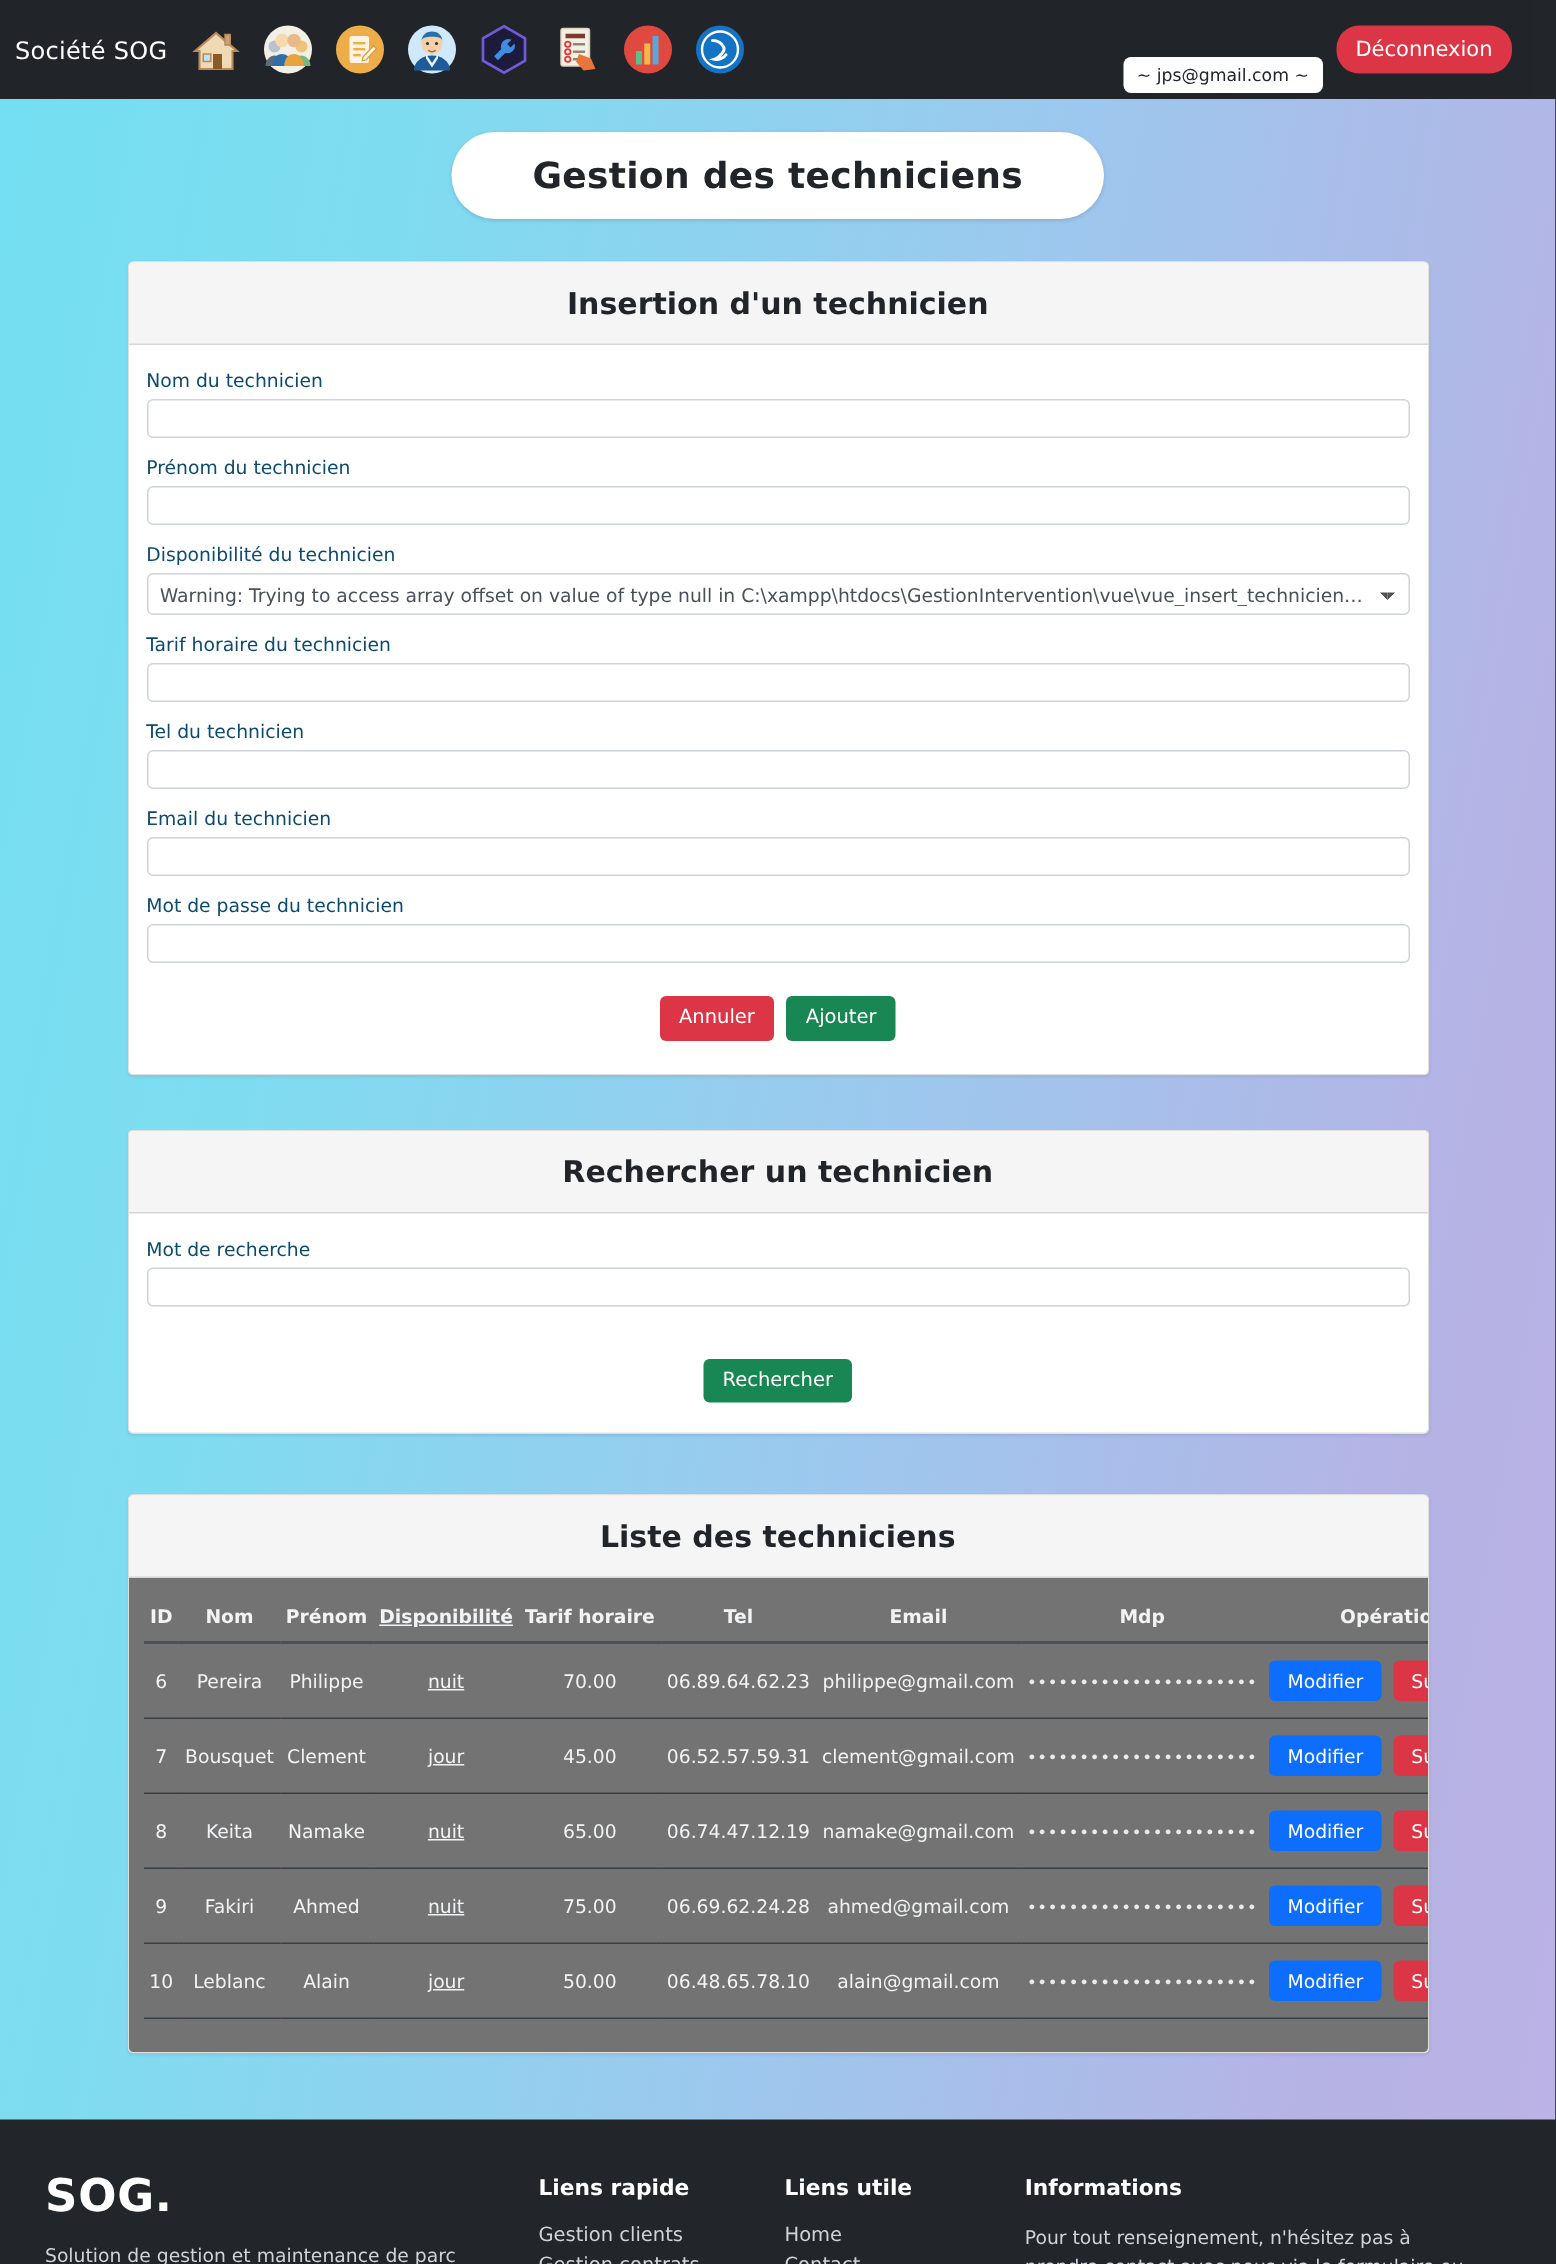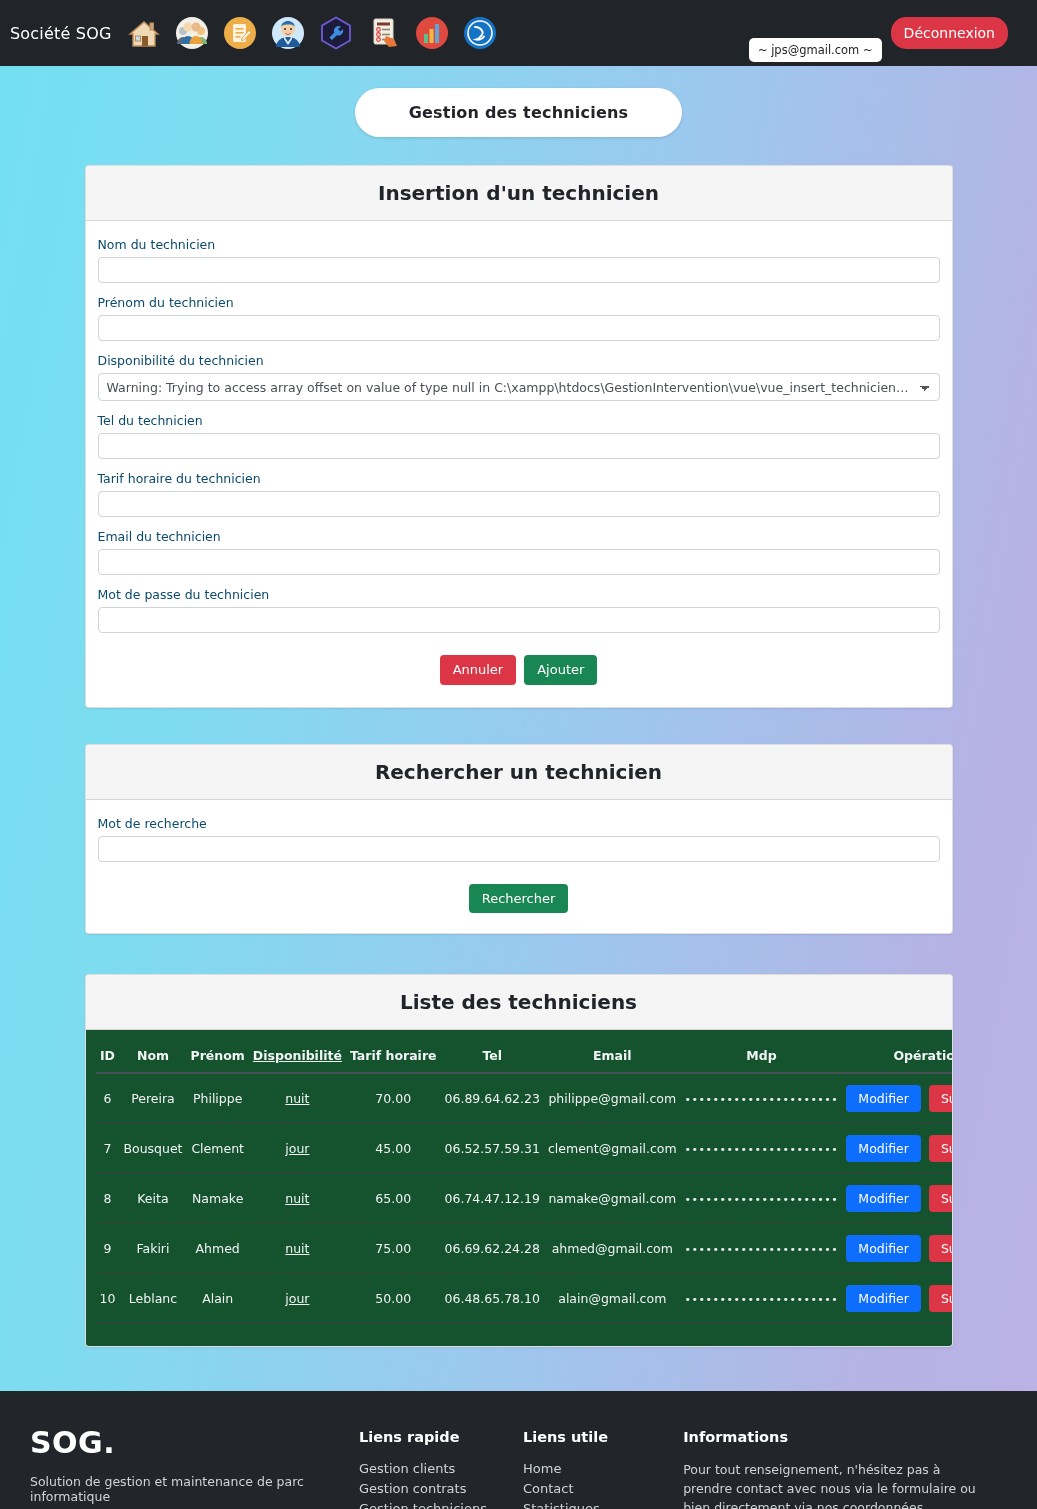--- a/index.html
+++ b/index.html
@@ -70,21 +70,21 @@
     padding: 0 0 44px 0;
     min-height: 1224px;
     position: relative;
   }
 
   .page-title-wrap { display: flex; justify-content: center; padding-top: 22px; }
   .page-title {
     background: #fff;
     border-radius: 40px;
     padding: 15px 54px;
-    font-size: 16px;
+    font-size: 24px;
     font-weight: bold;
     color: #212529;
     box-shadow: 0 1px 3px rgba(0,0,0,.14);
     letter-spacing: .2px;
   }
 
   .card {
     width: 868px;
     margin: 0 auto;
     background: #ffffff;
@@ -159,24 +159,24 @@
     padding: 7px 13px;
     cursor: pointer;
     line-height: 1.2;
     text-align: center;
   }
   .btn-danger  { background: #dc3545; }
   .btn-success { background: #198754; }
   .btn-primary { background: #0d6efd; }
   .btn-sm { font-size: 12.5px; padding: 6px 12px; }
 
-  .search-actions { display:flex; justify-content:center; margin-top: 22px; margin-bottom: 6px; }
+  .search-actions { display:flex; justify-content:center; margin-top: 35px; margin-bottom: 6px; }
 
   
-  .table-wrap { background: #14532d; padding: 10px 2px 22px 10px; }
+  .table-wrap { background: #737373; padding: 10px 2px 22px 10px; }
   table.tech-table {
     width: 100%;
     border-collapse: collapse;
     color: #f1f3f5;
     font-size: 12.5px;
   }
   table.tech-table thead th {
     font-weight: bold;
     font-size: 12.5px;
     padding: 8px 4px 9px 4px;
@@ -370,26 +370,26 @@
       </div>
 
       <div class="form-group">
         <label class="form-label">Disponibilité du technicien</label>
         <select class="form-control">
           <option>Warning: Trying to access array offset on value of type null in C:\xampp\htdocs\GestionIntervention\vue\vue_insert_technicien.php on line 20 &gt; Nuit</option>
         </select>
       </div>
 
       <div class="form-group">
+        <label class="form-label">Tarif horaire du technicien</label>
+        <input class="form-control" type="text" value="" style="">
+      </div>
+
+      <div class="form-group">
         <label class="form-label">Tel du technicien</label>
-        <input class="form-control" type="text" value="" style="">
-      </div>
-
-      <div class="form-group">
-        <label class="form-label">Tarif horaire du technicien</label>
         <input class="form-control" type="text" value="" style="">
       </div>
 
       <div class="form-group">
         <label class="form-label">Email du technicien</label>
         <input class="form-control" type="text" value="" style="">
       </div>
 
       <div class="form-group">
         <label class="form-label">Mot de passe du technicien</label>

